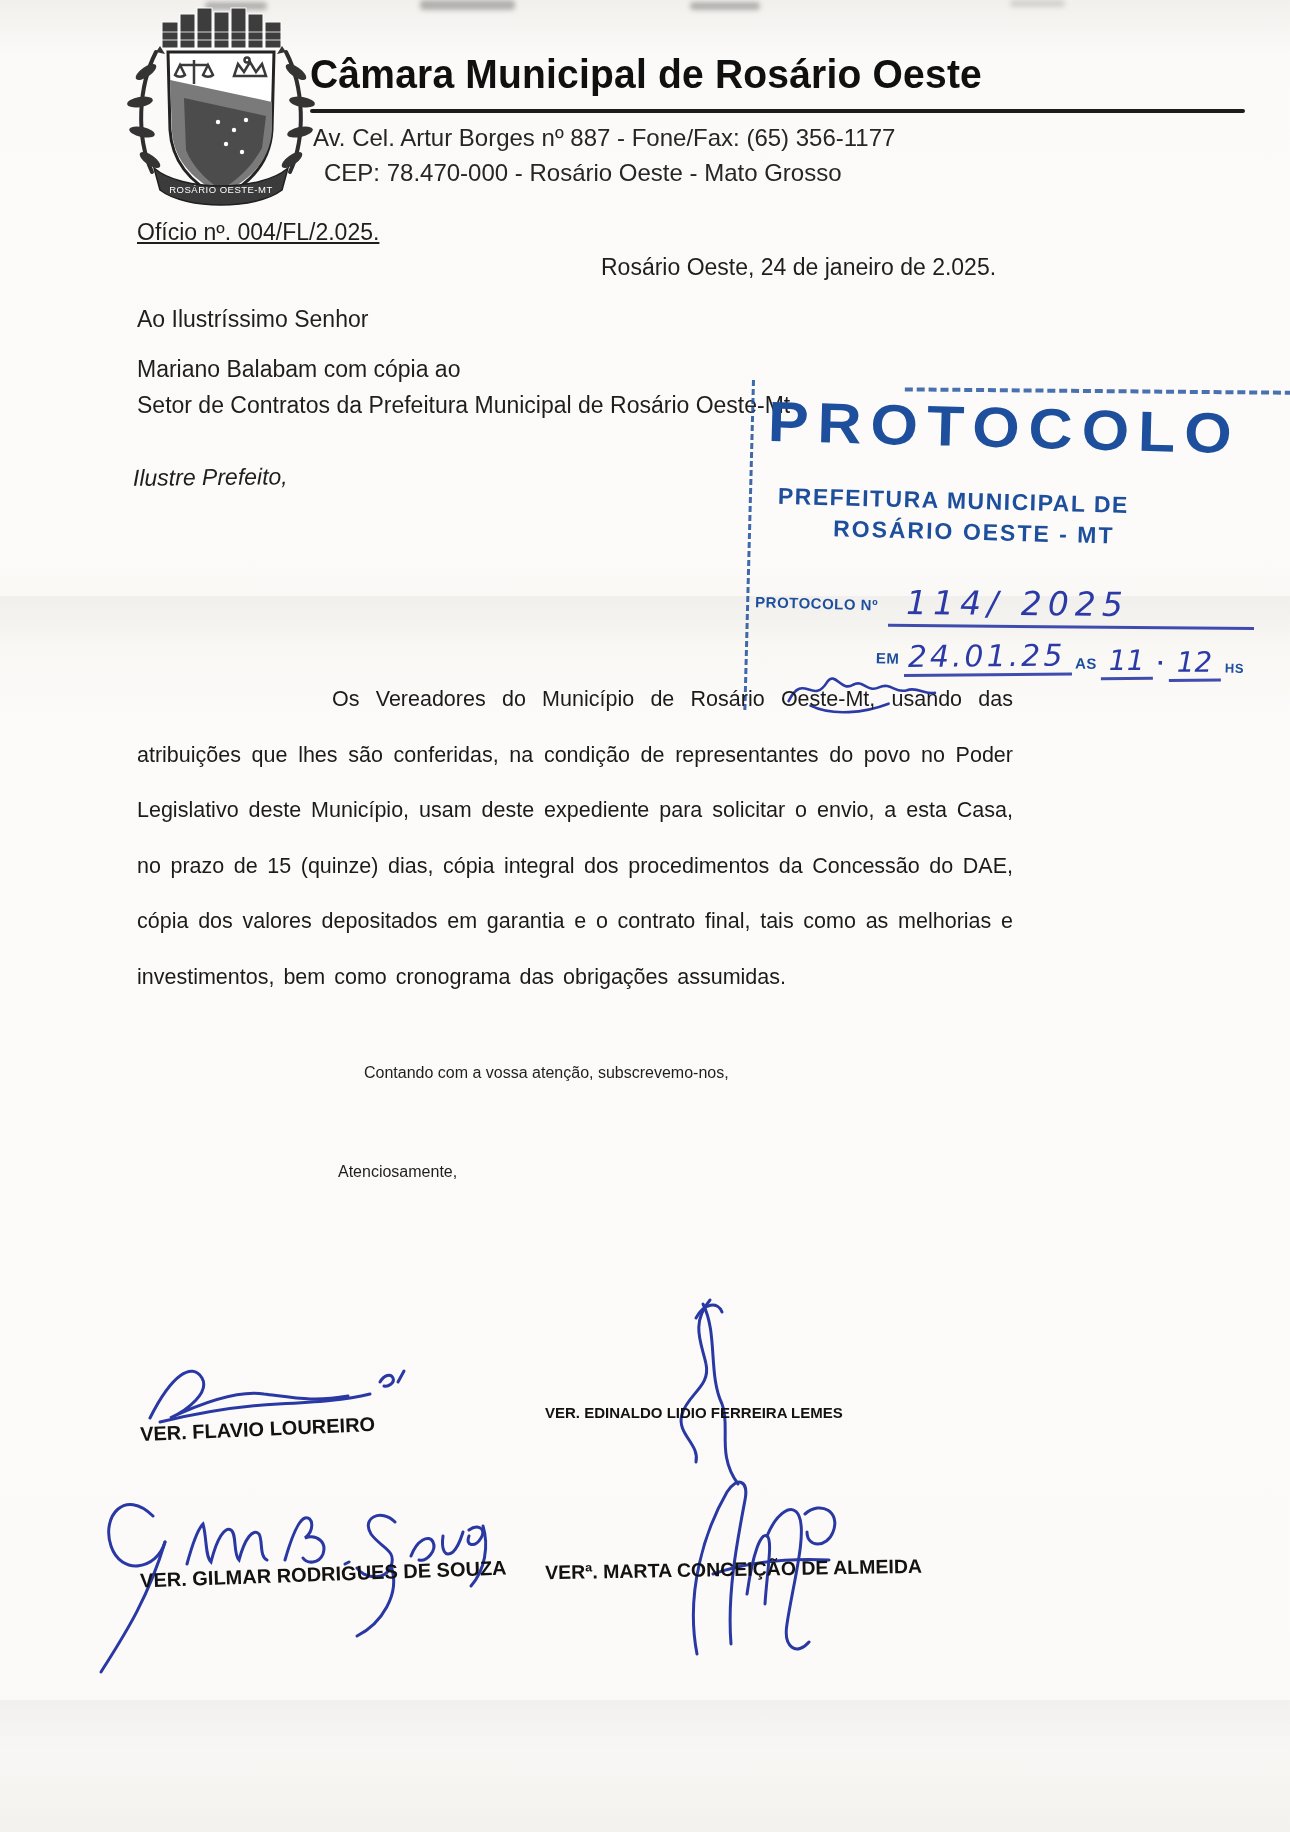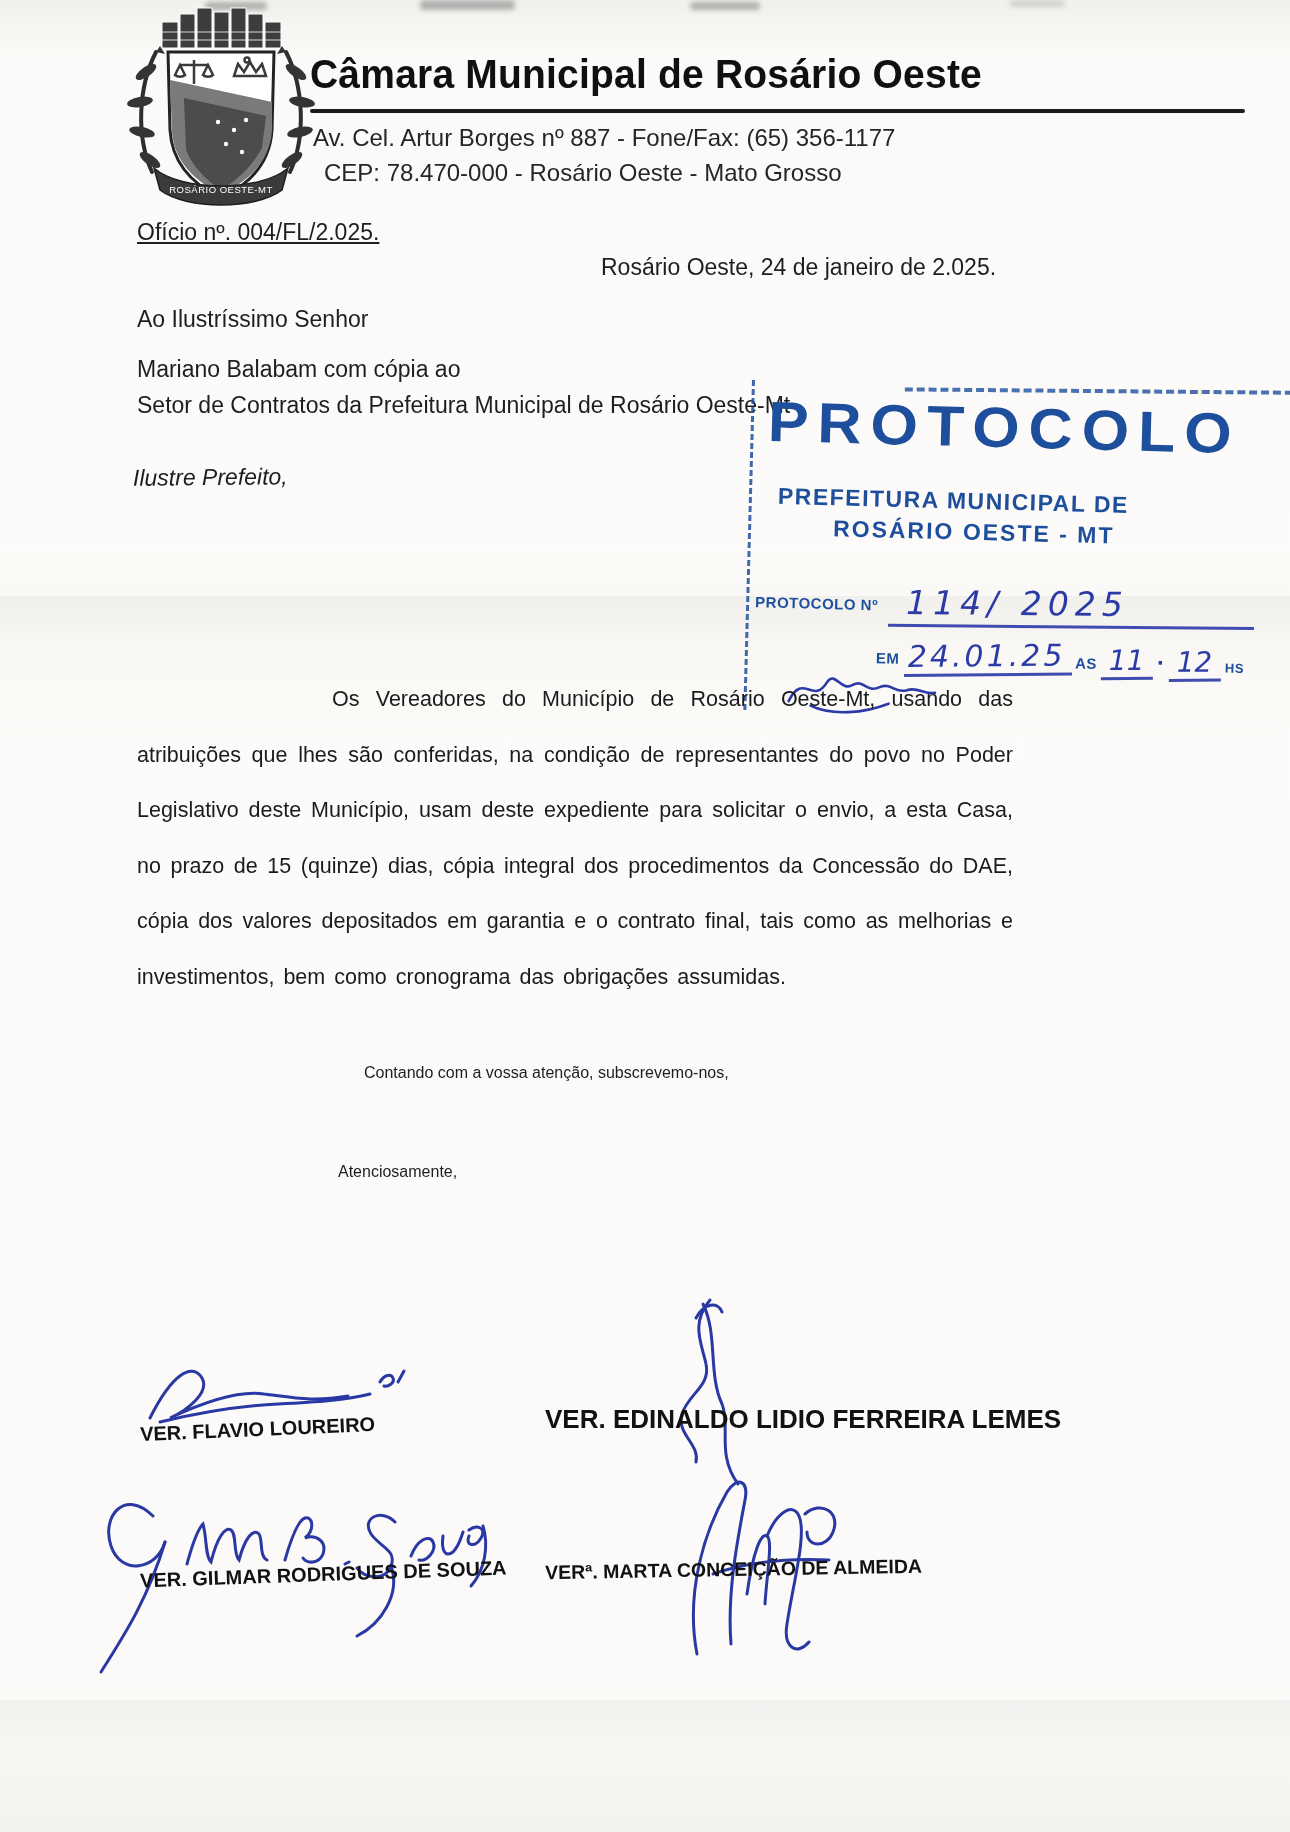--- a/index.html
+++ b/index.html
@@ -47,21 +47,21 @@
   .hand{font-family:"DejaVu Sans",sans-serif;font-style:italic;color:#2b3aa6;}
   .proto-num{display:inline-block;font-size:33px;min-width:340px;border-bottom:3px solid rgba(43,58,166,.9);margin-left:10px;padding:0 8px 2px 18px;transform:rotate(-1deg);letter-spacing:6px;}
   .stamp-emrow{position:absolute;left:128px;top:252px;white-space:nowrap;font-size:15px;font-weight:bold;}
   .em-date{display:inline-block;font-size:30px;font-weight:normal;border-bottom:3px solid rgba(43,58,166,.9);padding:0 6px 0 4px;letter-spacing:3px;transform:rotate(-2deg);}
   .em-hm{display:inline-block;font-size:28px;font-weight:normal;border-bottom:3px solid rgba(43,58,166,.9);padding:0 8px;transform:rotate(-2deg);}
   .em-dot{color:#2b3aa6;font-size:24px;font-weight:bold;}
 
   
   .sig-name{font-size:20px;font-weight:bold;color:#121212;white-space:nowrap;}
   .n-flavio{left:140px;top:1418px;transform:rotate(-2.5deg);}
-  .n-edinaldo{left:545px;top:1404px;font-size:26px;}
+  .n-edinaldo{left:545px;top:1404px;font-size:15px;}
   .n-gilmar{left:140px;top:1563px;transform:rotate(-2deg);}
   .n-marta{left:545px;top:1558px;font-size:19.5px;transform:rotate(-1deg);}
   svg{display:block;}
 </style>
 </head>
 <body>
 
 <div class="page">
 
   <div class="smudge" style="left:205px;top:2px;width:62px;height:8px;"></div>

